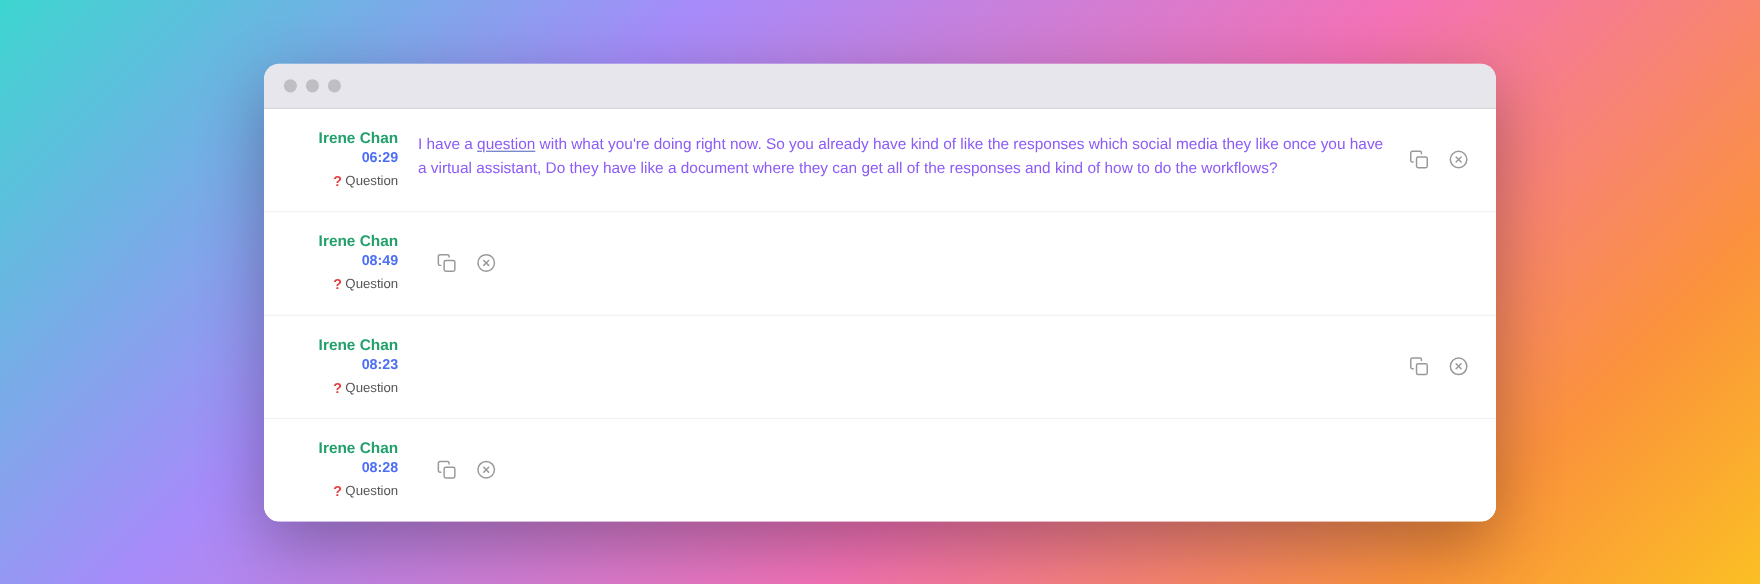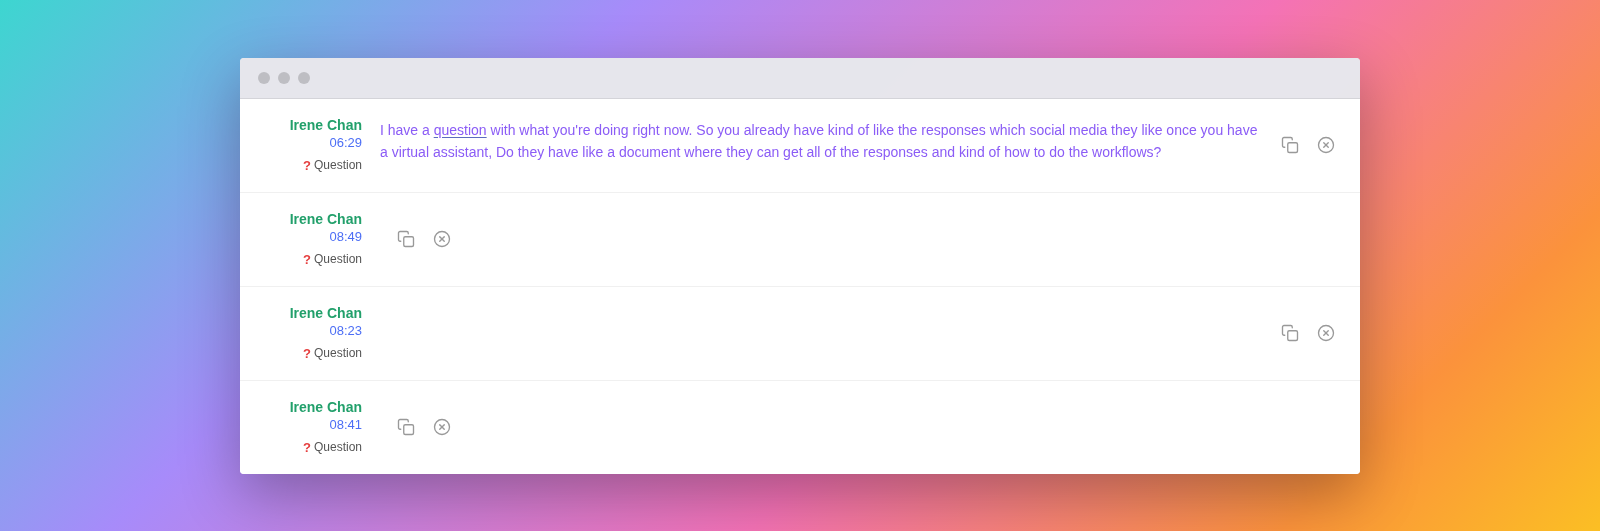--- a/index.html
+++ b/index.html
@@ -11,21 +11,21 @@
       display: flex;
       align-items: center;
       justify-content: center;
       font-family: -apple-system, BlinkMacSystemFont, 'Segoe UI', sans-serif;
       overflow: hidden;
     }
 
     .window {
       width: 1120px;
       background: rgba(240, 240, 245, 0.92);
-      border-radius: 4px;
+      border-radius: 14px;
       box-shadow: 0 20px 60px rgba(0,0,0,0.3);
       overflow: hidden;
     }
 
     .titlebar {
       background: rgba(230, 230, 235, 0.95);
       padding: 14px 18px;
       display: flex;
       align-items: center;
       gap: 8px;
@@ -69,21 +69,21 @@
       color: #22a06b;
       font-size: 14px;
       font-weight: 600;
       display: block;
       margin-bottom: 2px;
     }
 
     .timestamp {
       color: #4c6ef5;
       font-size: 13px;
-      font-weight: 400;
+      font-weight: 700;
       display: block;
       margin-bottom: 6px;
     }
 
     .tag {
       display: inline-flex;
       align-items: center;
       gap: 3px;
       font-size: 12px;
       color: #555;
@@ -229,21 +229,21 @@
             <line x1="15" y1="9" x2="9" y2="15"></line>
             <line x1="9" y1="9" x2="15" y2="15"></line>
           </svg>
         </button>
       </div>
     </div>
 
     <div class="message-row">
       <div class="meta">
         <span class="speaker-name">Irene Chan</span>
-        <span class="timestamp">08:41</span>
+        <span class="timestamp">08:28</span>
         <span class="tag">
           <span class="tag-icon">?</span>
           <span>Question</span>
         </span>
       </div>
       <div class="actions">
         <button class="action-btn" title="Copy">
           <svg class="copy-icon" viewBox="0 0 24 24" fill="none" stroke="#999" stroke-width="1.8" stroke-linecap="round" stroke-linejoin="round">
             <rect x="9" y="9" width="13" height="13" rx="2"></rect>
             <path d="M5 15H4a2 2 0 01-2-2V4a2 2 0 012-2h9a2 2 0 012 2v1"></path>

